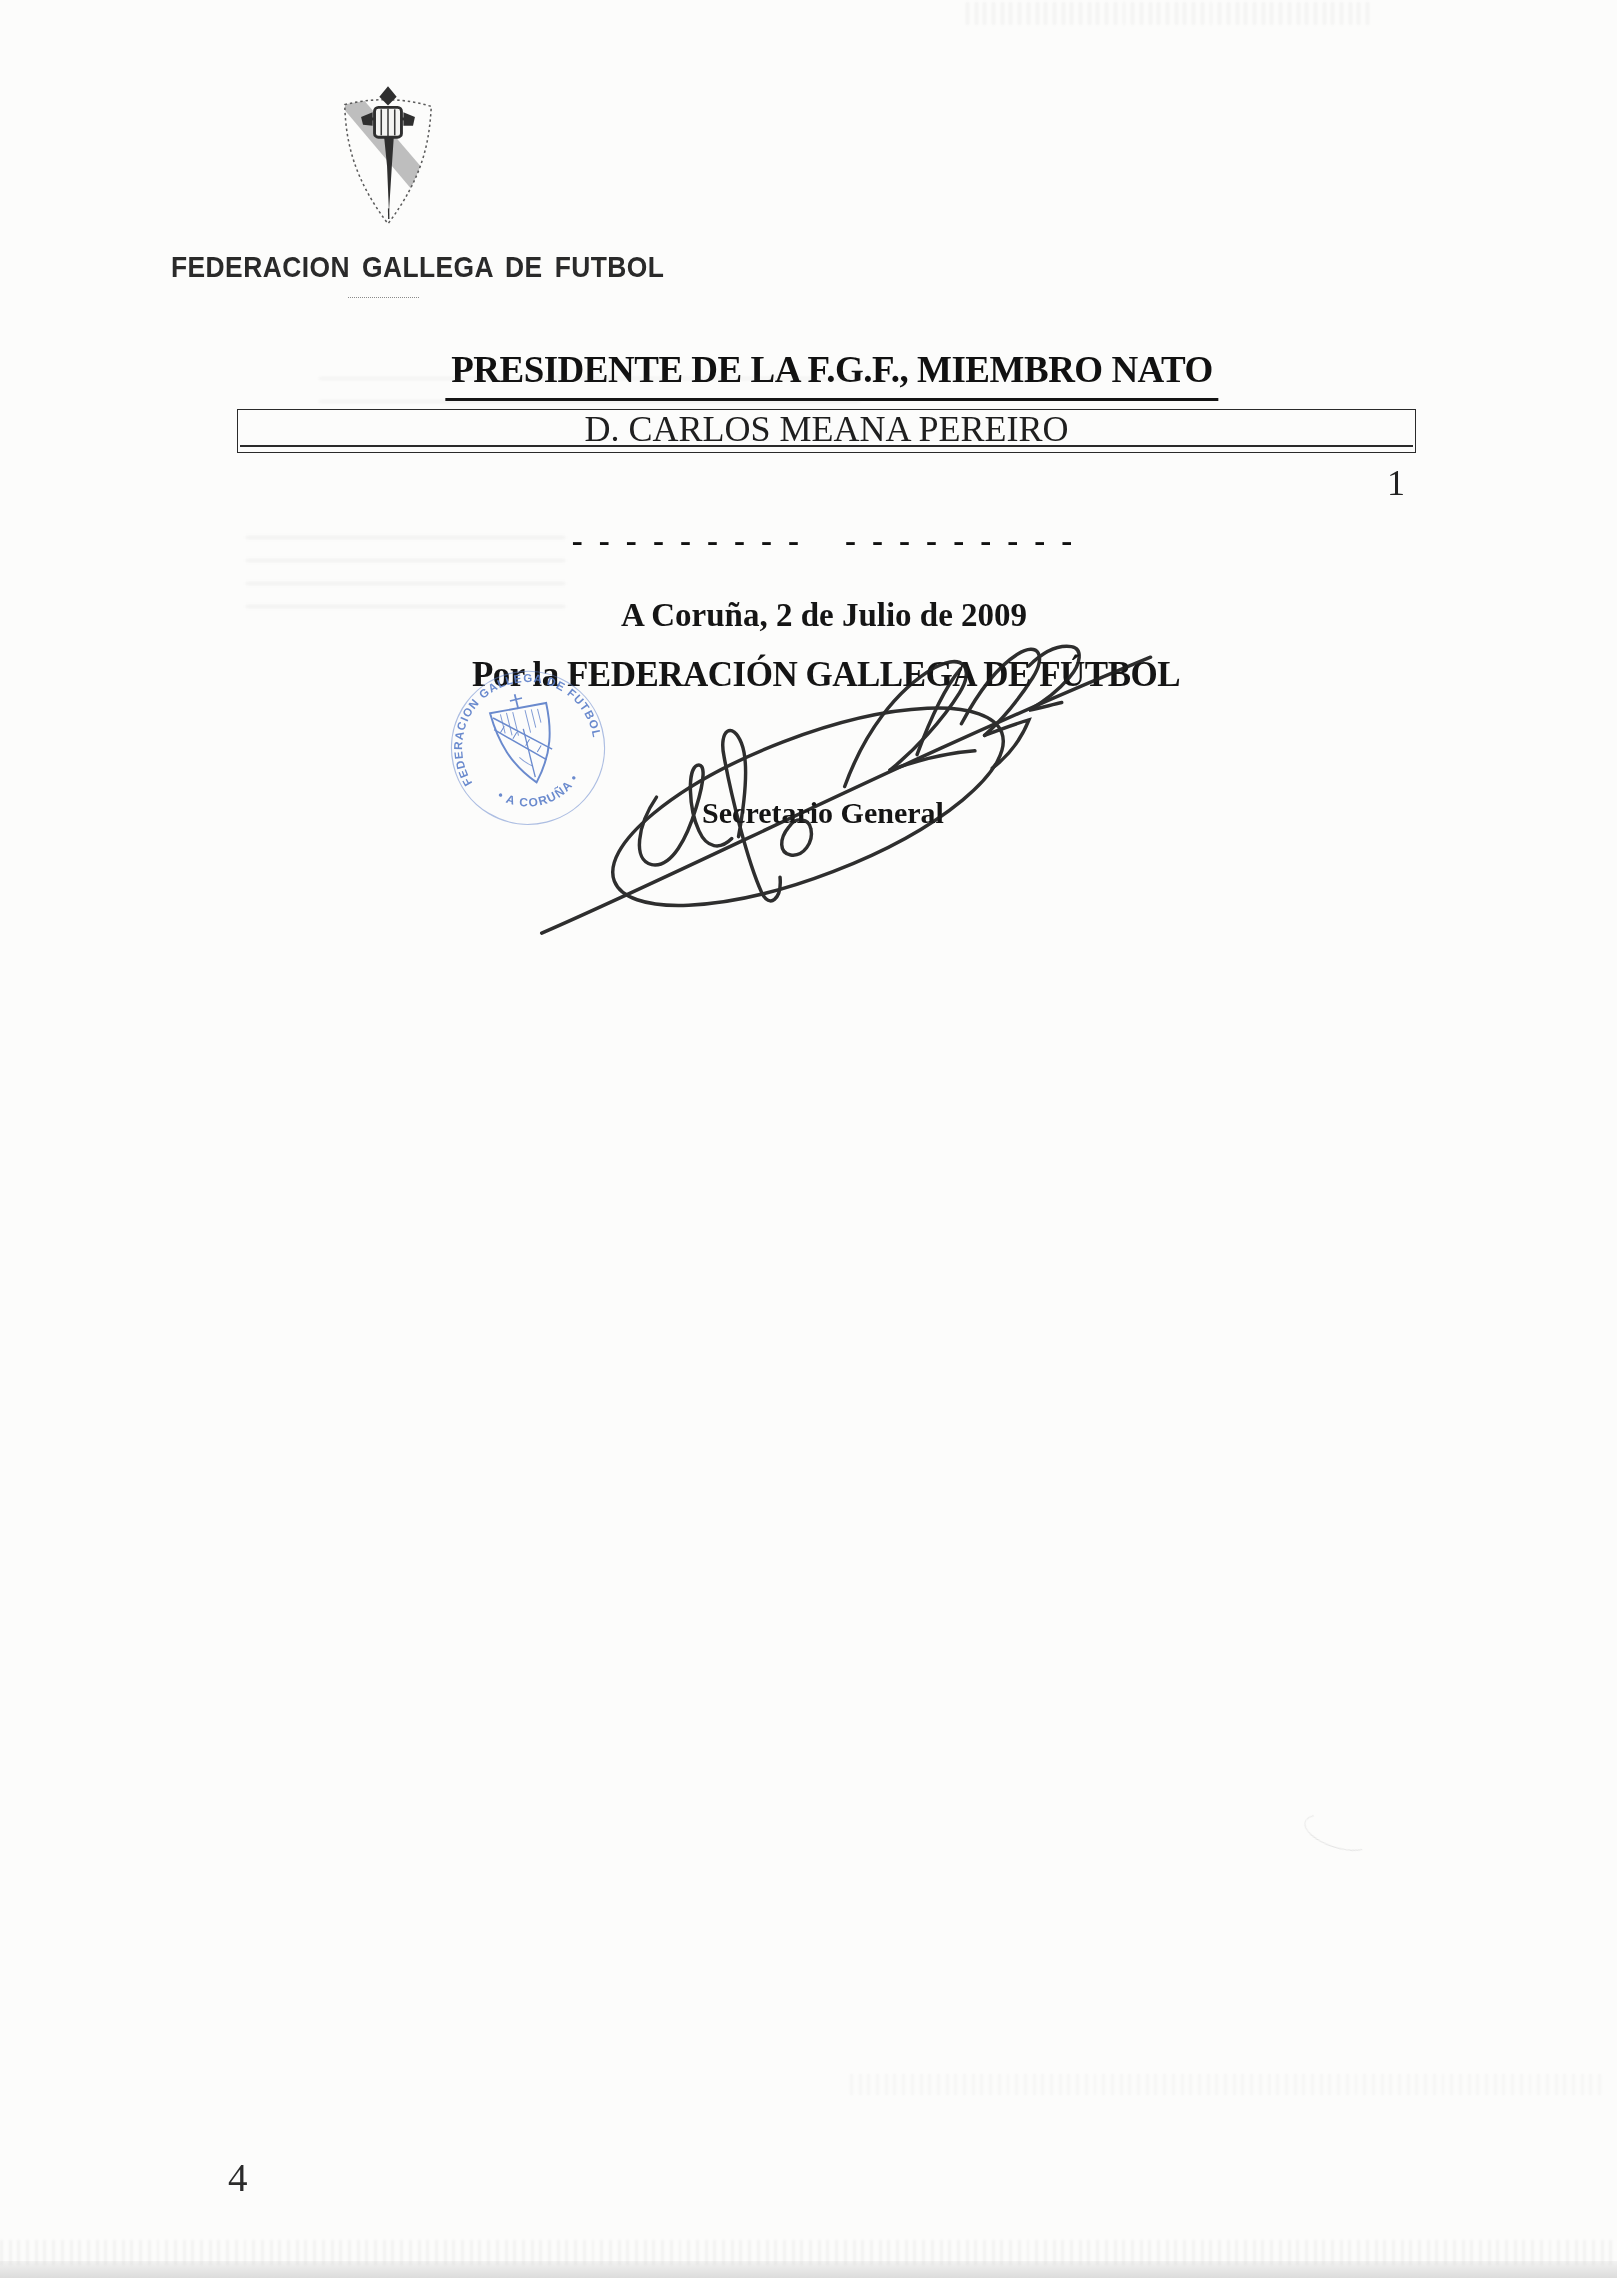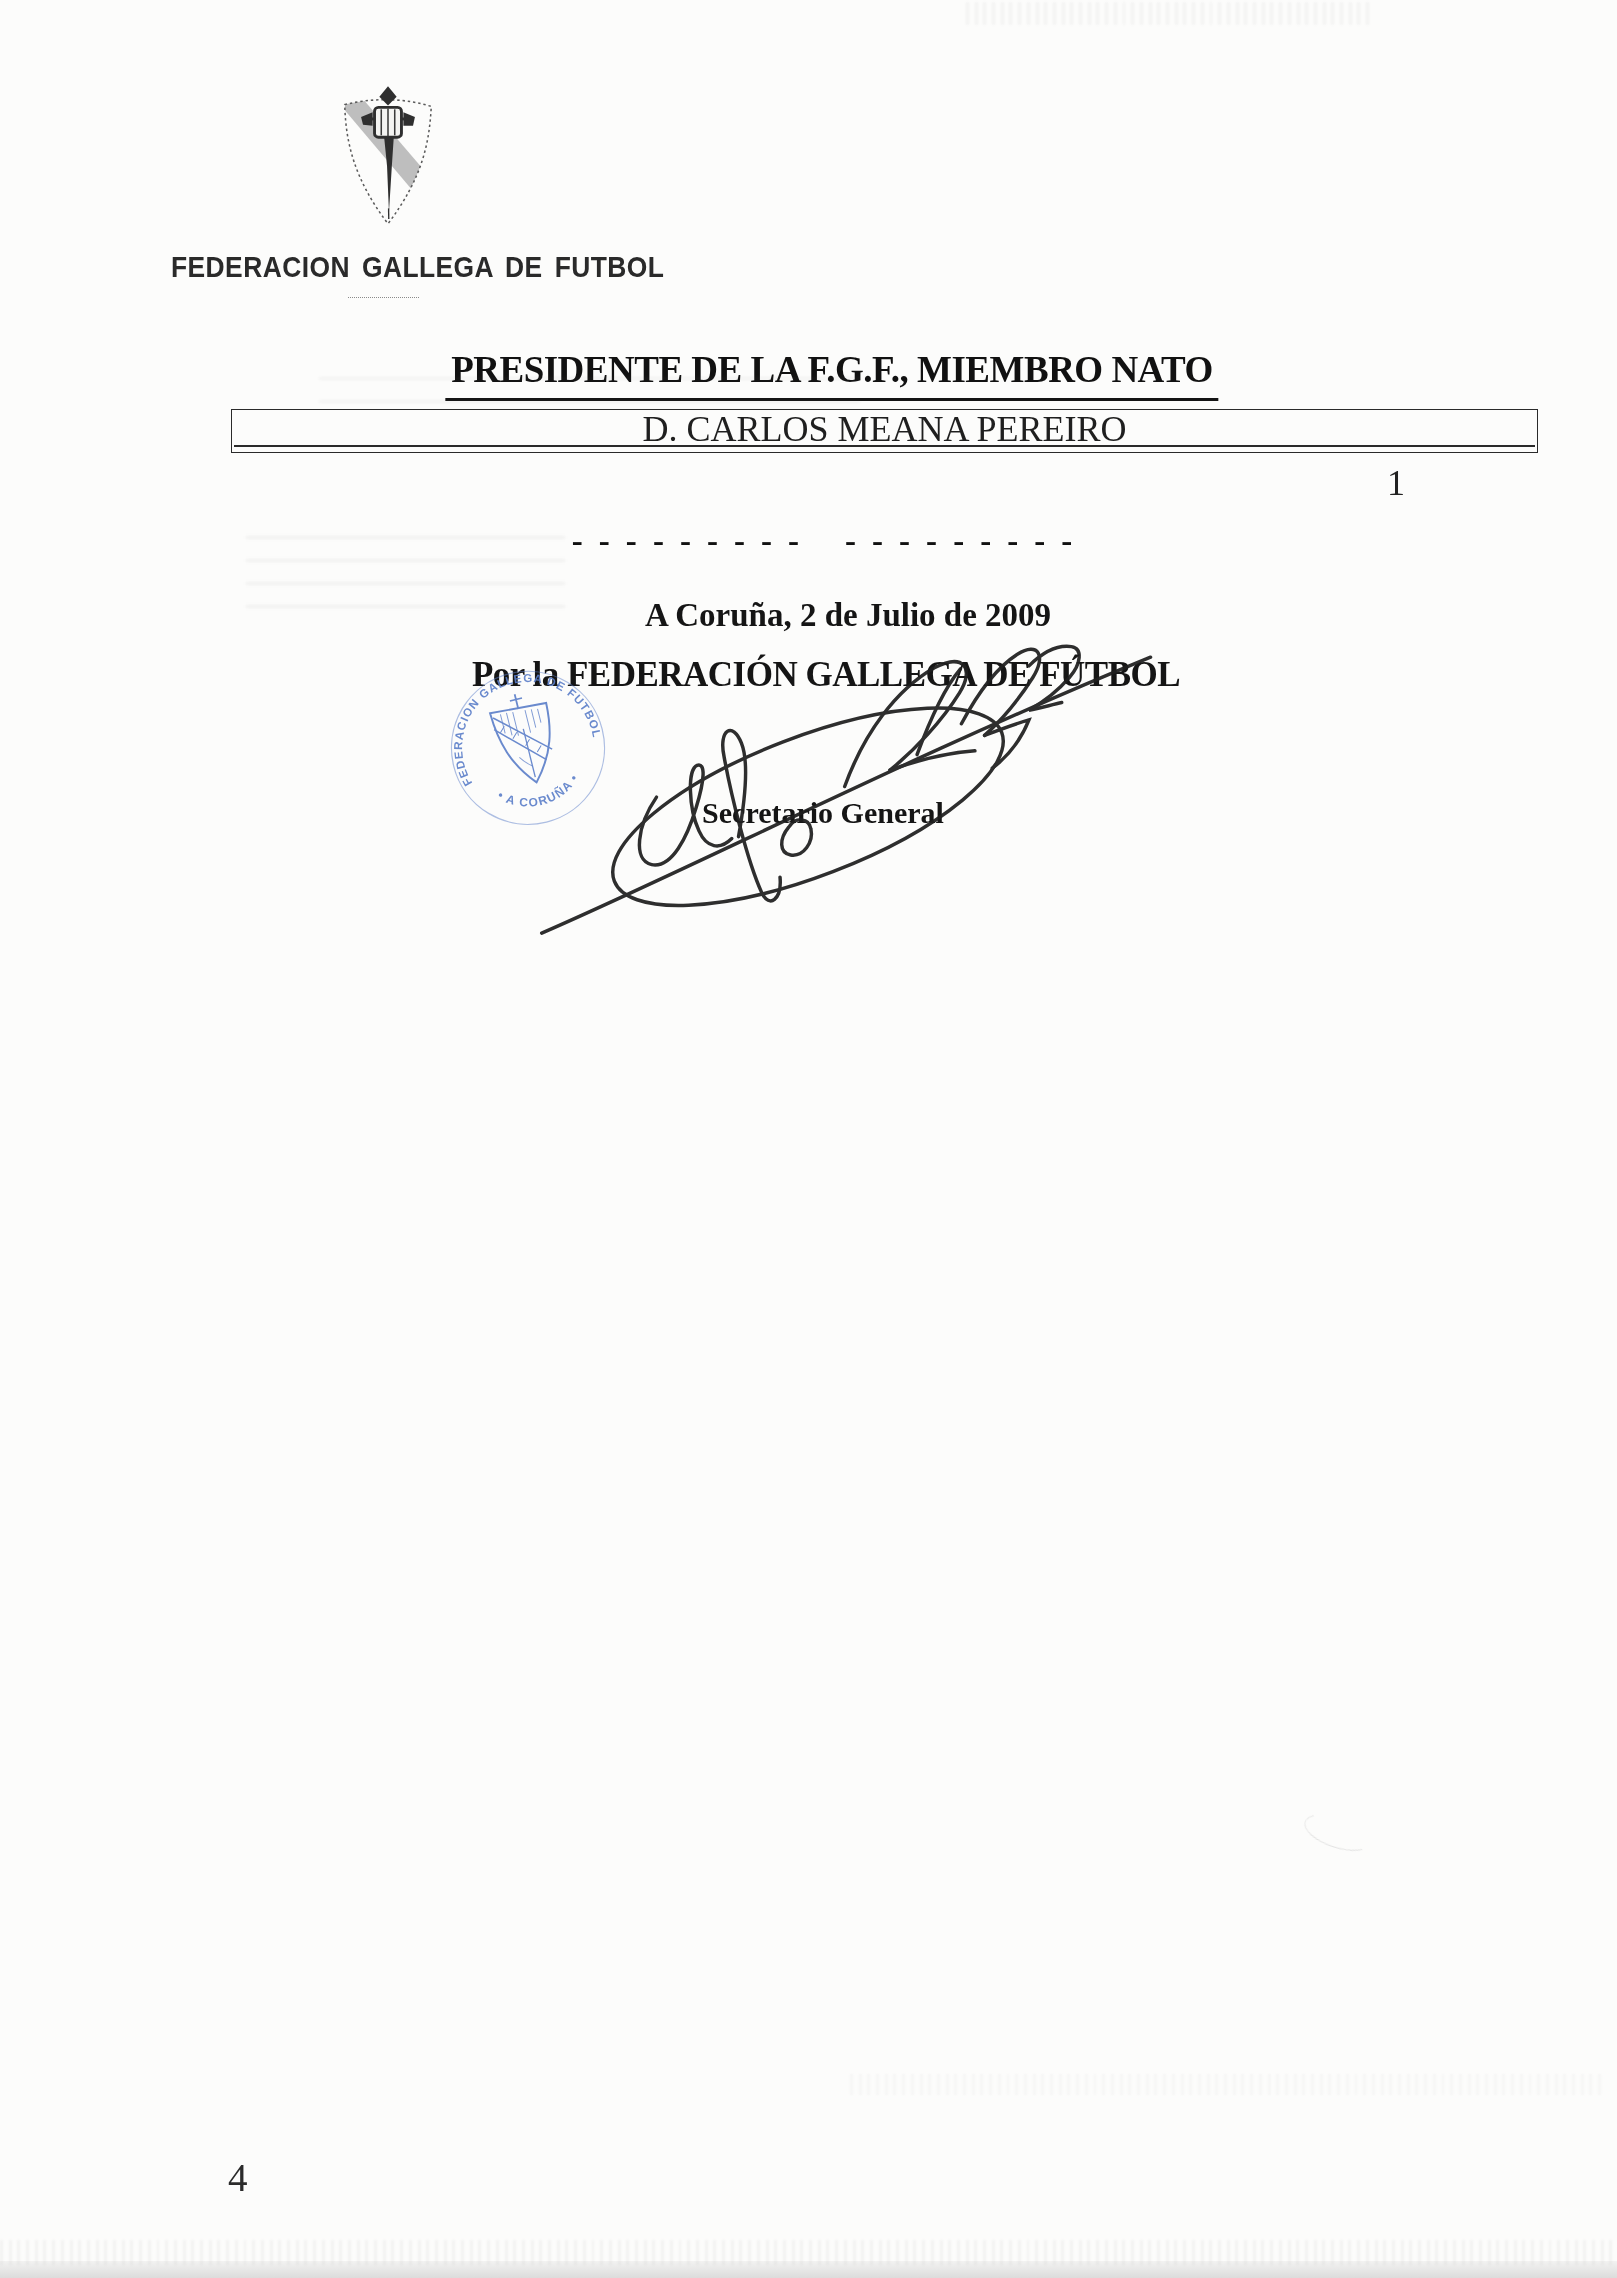--- a/index.html
+++ b/index.html
@@ -23,31 +23,31 @@
   }
   .org-underline{border-top:1.9px dotted #8a8a8a;width:71px;height:0;}
   
   .doc-title-wrap{left:826px;top:348px;text-align:center;white-space:nowrap;}
   .doc-title{
     display:inline-block;font-weight:700;font-size:37px;letter-spacing:-0.5px;
     border-bottom:3.9px solid #141414;padding:0 5.8px 6.8px 5.8px;color:#111;margin-left:12px;
   }
   
   .name-box{
-    left:231px;top:409px;width:1307px;height:44px;box-sizing:border-box;
+    left:237px;top:409px;width:1179px;height:44px;box-sizing:border-box;
     border:1.9px solid #2a2a2a;text-align:center;
   }
   .name-box .inner-line{position:absolute;left:1.9px;right:1.9px;bottom:4.8px;height:1.9px;background:#2a2a2a;}
   .name-text{font-size:36px;line-height:39px;white-space:nowrap;color:#1f1f1f;}
   .count-1{left:1387px;top:462px;font-size:36px;color:#222;}
   
   .dash-row{left:824px;top:523px;display:flex;gap:42px;white-space:nowrap;}
   .dash-group{font-weight:700;font-size:33px;letter-spacing:3.9px;color:#111;}
   
-  .place-date{left:848px;top:597px;font-weight:700;font-size:33px;white-space:nowrap;color:#151515;}
+  .place-date{left:824px;top:597px;font-weight:700;font-size:33px;white-space:nowrap;color:#151515;}
   .signing-org{left:826px;top:655px;font-weight:700;font-size:35px;letter-spacing:-0.5px;white-space:nowrap;color:#151515;}
   .signer-role{left:823px;top:796px;font-weight:700;font-size:30px;white-space:nowrap;color:#151515;z-index:2;}
   .page-num{left:228px;top:2155px;font-size:39px;color:#2b2b2b;}
   
   .crest{left:338px;top:83px;z-index:1;}
   .stamp{left:439px;top:666px;z-index:3;opacity:.9;}
   .signature{left:502px;top:608px;z-index:4;}
   
   .noise{pointer-events:none;}
   .speck{background:repeating-linear-gradient(90deg, rgba(125,125,125,.13) 0 2.9px, transparent 2.9px 8.7px);filter:blur(1px);}

